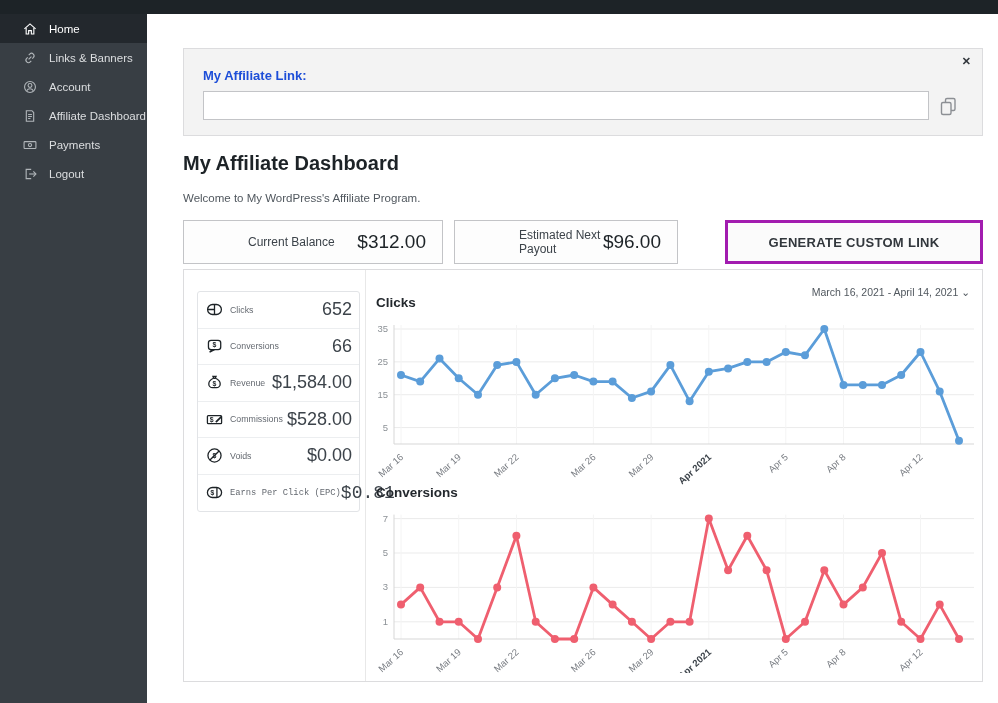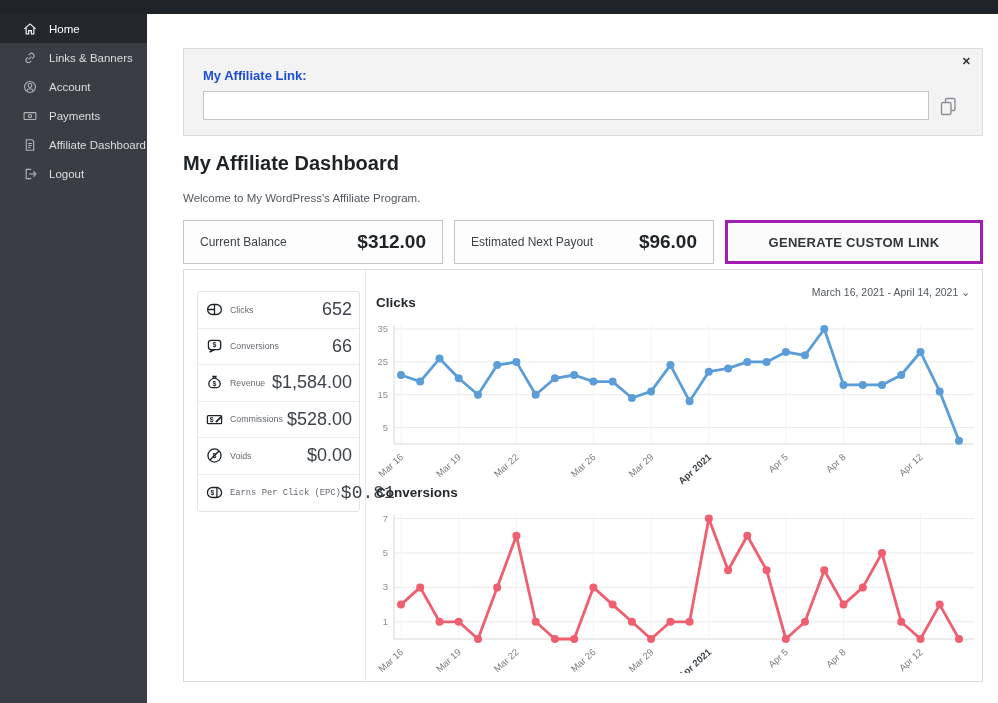--- a/index.html
+++ b/index.html
@@ -23,23 +23,23 @@
   .copy-btn svg{width:22px;height:22px;}
   .box-close{position:absolute;right:11px;top:5px;font-size:11px;font-weight:bold;color:#32373c;cursor:pointer;line-height:14px;}
 
   
   .page-title{position:absolute;left:183px;top:152px;font-size:20px;font-weight:bold;color:#1d2327;}
   .welcome{position:absolute;left:183px;top:192px;font-size:11.5px;color:#50575e;}
 
   
   .card{position:absolute;top:220px;height:44px;box-sizing:border-box;border:1px solid #c3c4c7;background:#fdfdfd;display:flex;align-items:center;padding:0 16px;}
   .card1{left:183px;width:260px;}
-  .card2{left:454px;width:260px;}
-  .card-label{flex:1;font-size:12px;color:#3c434a;}
-  .card-value{font-size:19px;font-weight:bold;color:#1d2327;}
+  .card2{left:454px;width:224px;}
+  .card-label{flex:1;font-size:12px;color:#3c434a;margin-left:48px;}
+  .card-value{font-size:19px;font-weight:normal;color:#1d2327;}
   .gen-btn{position:absolute;left:725px;top:220px;width:258px;height:44px;box-sizing:border-box;border:3px solid #a21caf;background:#fbfbfb;display:flex;align-items:center;justify-content:center;font-size:13px;font-weight:bold;color:#32373c;letter-spacing:.3px;cursor:pointer;}
 
   
   .panel{position:absolute;left:183px;top:269px;width:800px;height:413px;border:1px solid #dcdcde;box-sizing:border-box;background:#fff;}
   .statsbox{position:absolute;left:13px;top:21px;width:163px;height:221px;border:1px solid #e2e4e7;border-radius:3px;box-sizing:border-box;background:#fff;}
   .stat-row{display:flex;align-items:center;height:36.5px;padding:0 7px;border-bottom:1px solid #eceef0;box-sizing:border-box;}
   .stat-row:last-child{border-bottom:none;font-family:Liberation Mono, monospace;}
   .stat-icon{width:19px;height:19px;color:#1d2327;flex-shrink:0;display:inline-flex;}
   .stat-icon svg{width:19px;height:19px;}
   .stat-label{flex:1;font-size:8.8px;color:#646970;margin-left:6px;white-space:nowrap;}
@@ -87,34 +87,34 @@
               <circle cx="10" cy="10" r="6.8"></circle>
               <circle cx="10" cy="8" r="2.4"></circle>
               <path d="M5.9 14.8 a4.5 4.5 0 0 1 8.2 0"></path>
             </svg>
           </span>
           <span class="sb-label">Account</span>
         </div>
         <div class="sb-item">
           <span class="sb-icon">
             <svg viewBox="0 0 20 20" fill="none" stroke="currentColor" stroke-width="1.4">
+              <path d="M5.4 3.4 h7 l2.2 2.2 v11 h-9.2 z"></path>
+              <path d="M7.6 8.2 h4.8 M7.6 10.7 h4.8 M7.6 13.2 h3"></path>
+            </svg>
+          </span>
+          <span class="sb-label">Affiliate Dashboard</span>
+        </div>
+        <div class="sb-item">
+          <span class="sb-icon">
+            <svg viewBox="0 0 20 20" fill="none" stroke="currentColor" stroke-width="1.4">
               <rect x="2.6" y="5.8" width="14.8" height="8.6" rx="1"></rect>
               <circle cx="10" cy="10.1" r="2"></circle>
             </svg>
           </span>
           <span class="sb-label">Payments</span>
-        </div>
-        <div class="sb-item">
-          <span class="sb-icon">
-            <svg viewBox="0 0 20 20" fill="none" stroke="currentColor" stroke-width="1.4">
-              <path d="M5.4 3.4 h7 l2.2 2.2 v11 h-9.2 z"></path>
-              <path d="M7.6 8.2 h4.8 M7.6 10.7 h4.8 M7.6 13.2 h3"></path>
-            </svg>
-          </span>
-          <span class="sb-label">Affiliate Dashboard</span>
         </div>
         <div class="sb-item">
           <span class="sb-icon">
             <svg viewBox="0 0 20 20" fill="none" stroke="currentColor" stroke-width="1.4">
               <path d="M11.5 4.2 H5.2 V15.8 H11.5"></path>
               <path d="M9 10 h8"></path>
               <path d="M14.2 6.8 L17.4 10 L14.2 13.2"></path>
             </svg>
           </span>
           <span class="sb-label">Logout</span>

